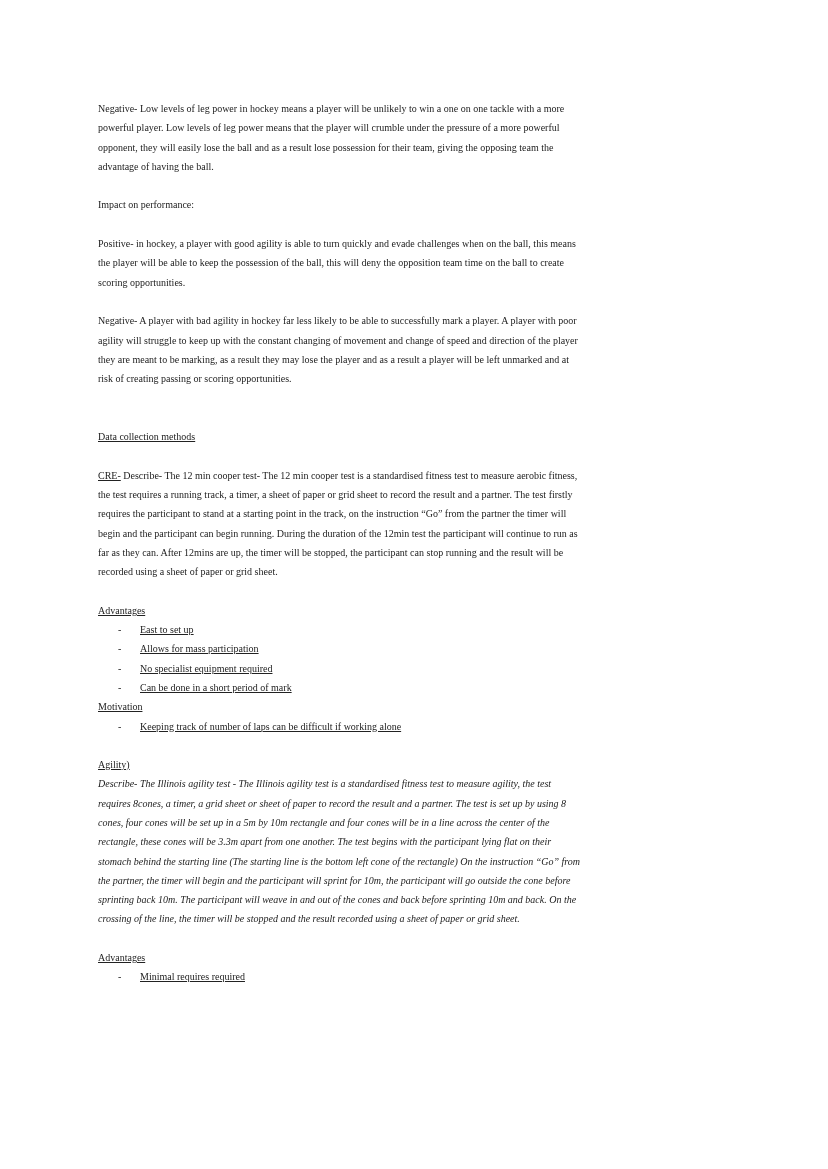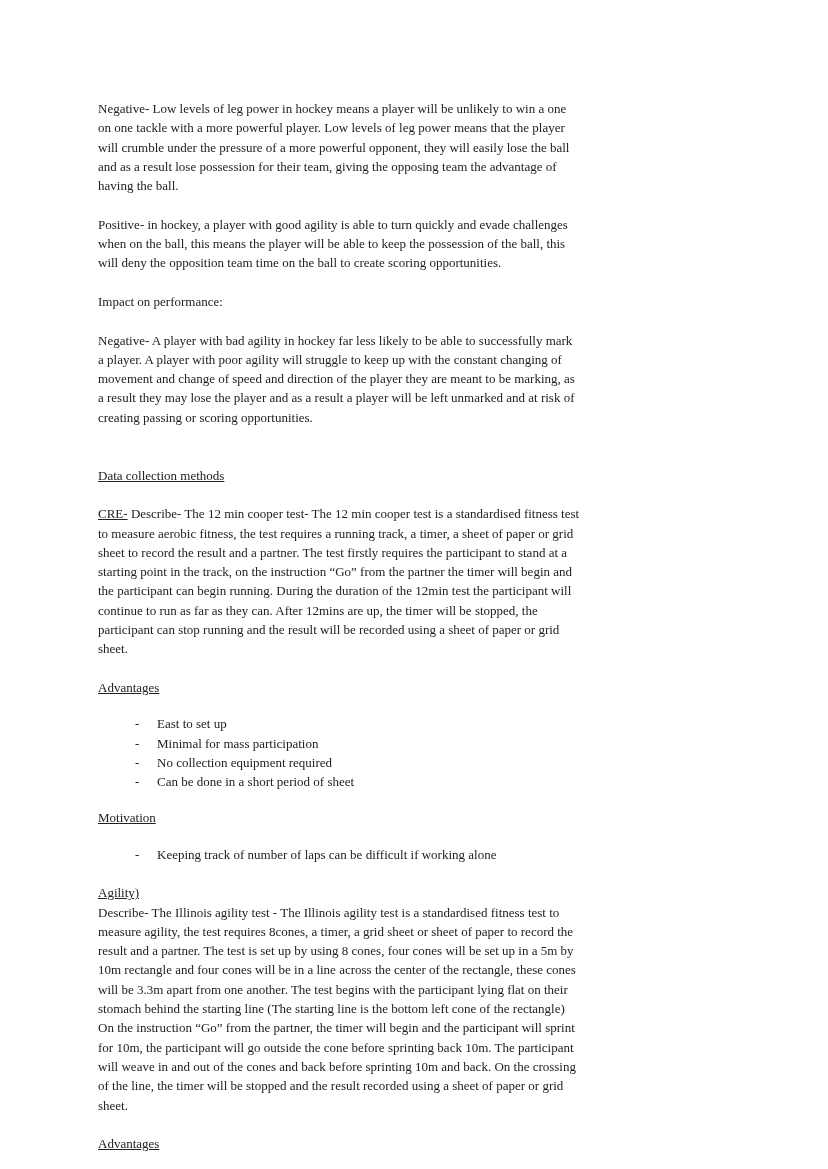--- a/index.html
+++ b/index.html
@@ -8,21 +8,21 @@
     background: #ffffff;
   }
   .page {
     position: relative;
     box-sizing: border-box;
     width: 676px;
     height: 1169px;
     background: #ffffff;
     padding: 99px 96px 18px 98px;
     font-family: "Liberation Serif", serif;
-    font-size: 13px;
+    font-size: 10px;
     line-height: 19.3px;
     color: #222222;
     overflow: hidden;
   }
   .para {
     margin: 0 0 19.3px 0;
   }
   .u {
     text-decoration: underline;
   }
@@ -31,66 +31,68 @@
     text-decoration: underline;
   }
   .section-gap {
     margin-top: 38.6px; 
   }
   .list-heading {
     margin: 0;
     text-decoration: underline;
   }
   ul.dash-list {
-    margin: 17px;
+    margin: 0;
     padding: 0;
     list-style: none;
+    text-decoration: underline;
   }
   ul.dash-list li {
     padding-left: 20px;
   }
   ul.dash-list .dash {
     display: inline-block;
     width: 22px;
   }
   .list-block {
     margin: 0 0 19.3px 0;
   }
   .tight-block {
     margin: 0 0 19.3px 0;
   }
   .tight-block p {
     margin: 0;
+    font-style: italic;
   }
 </style>
 </head>
 <body>
 
 <div class="page">
 
   <p class="para">Negative- Low levels of leg power in hockey means a player will be unlikely to win a one on one tackle with a more powerful player. Low levels of leg power means that the player will crumble under the pressure of a more powerful opponent, they will easily lose the ball and as a result lose possession for their team, giving the opposing team the advantage of having the ball.</p>
 
 
+  <p class="para">Impact on performance:</p>
+
   <p class="para">Positive- in hockey, a player with good agility is able to turn quickly and evade challenges when on the ball, this means the player will be able to keep the possession of the ball, this will deny the opposition team time on the ball to create scoring opportunities.</p>
-
-  <p class="para">Impact on performance:</p>
 
   <p class="para">Negative- A player with bad agility in hockey far less likely to be able to successfully mark a player. A player with poor agility will struggle to keep up with the constant changing of movement and change of speed and direction of the player they are meant to be marking, as a result they may lose the player and as a result a player will be left unmarked and at risk of creating passing or scoring opportunities.</p>
 
   <p class="para heading-bold section-gap">Data collection methods</p>
 
   <p class="para"><span class="u">CRE-</span><span> Describe- The 12 min cooper test- The 12 min cooper test is a standardised fitness test to measure aerobic fitness, the test requires a running track, a timer, a sheet of paper or grid sheet to record the result and a partner. The test firstly requires the participant to stand at a starting point in the track, on the instruction “Go” from the partner the timer will begin and the participant can begin running. During the duration of the 12min test the participant will continue to run as far as they can. After 12mins are up, the timer will be stopped, the participant can stop running and the result will be recorded using a sheet of paper or grid sheet.</span></p>
 
   <div class="list-block">
     <div class="list-heading u">Advantages</div>
     <ul class="dash-list">
       <li><span class="dash">-</span><span>East to set up</span></li>
-      <li><span class="dash">-</span><span>Minimal for mass participation</span></li>
-      <li><span class="dash">-</span><span>No collection equipment required</span></li>
-      <li><span class="dash">-</span><span>Can be done in a short period of sheet</span></li>
+      <li><span class="dash">-</span><span>Allows for mass participation</span></li>
+      <li><span class="dash">-</span><span>No specialist equipment required</span></li>
+      <li><span class="dash">-</span><span>Can be done in a short period of mark</span></li>
     </ul>
     <div class="list-heading u">Motivation</div>
     <ul class="dash-list">
       <li><span class="dash">-</span><span>Keeping track of number of laps can be difficult if working alone</span></li>
     </ul>
   </div>
 
   <div class="tight-block">
     <div class="list-heading u">Agility)</div>
     <p>Describe- The Illinois agility test - The Illinois agility test is a standardised fitness test to measure agility, the test requires 8cones, a timer, a grid sheet or sheet of paper to record the result and a partner. The test is set up by using 8 cones, four cones will be set up in a 5m by 10m rectangle and four cones will be in a line across the center of the rectangle, these cones will be 3.3m apart from one another. The test begins with the participant lying flat on their stomach behind the starting line (The starting line is the bottom left cone of the rectangle) On the instruction “Go” from the partner, the timer will begin and the participant will sprint for 10m, the participant will go outside the cone before sprinting back 10m. The participant will weave in and out of the cones and back before sprinting 10m and back. On the crossing of the line, the timer will be stopped and the result recorded using a sheet of paper or grid sheet.</p>

